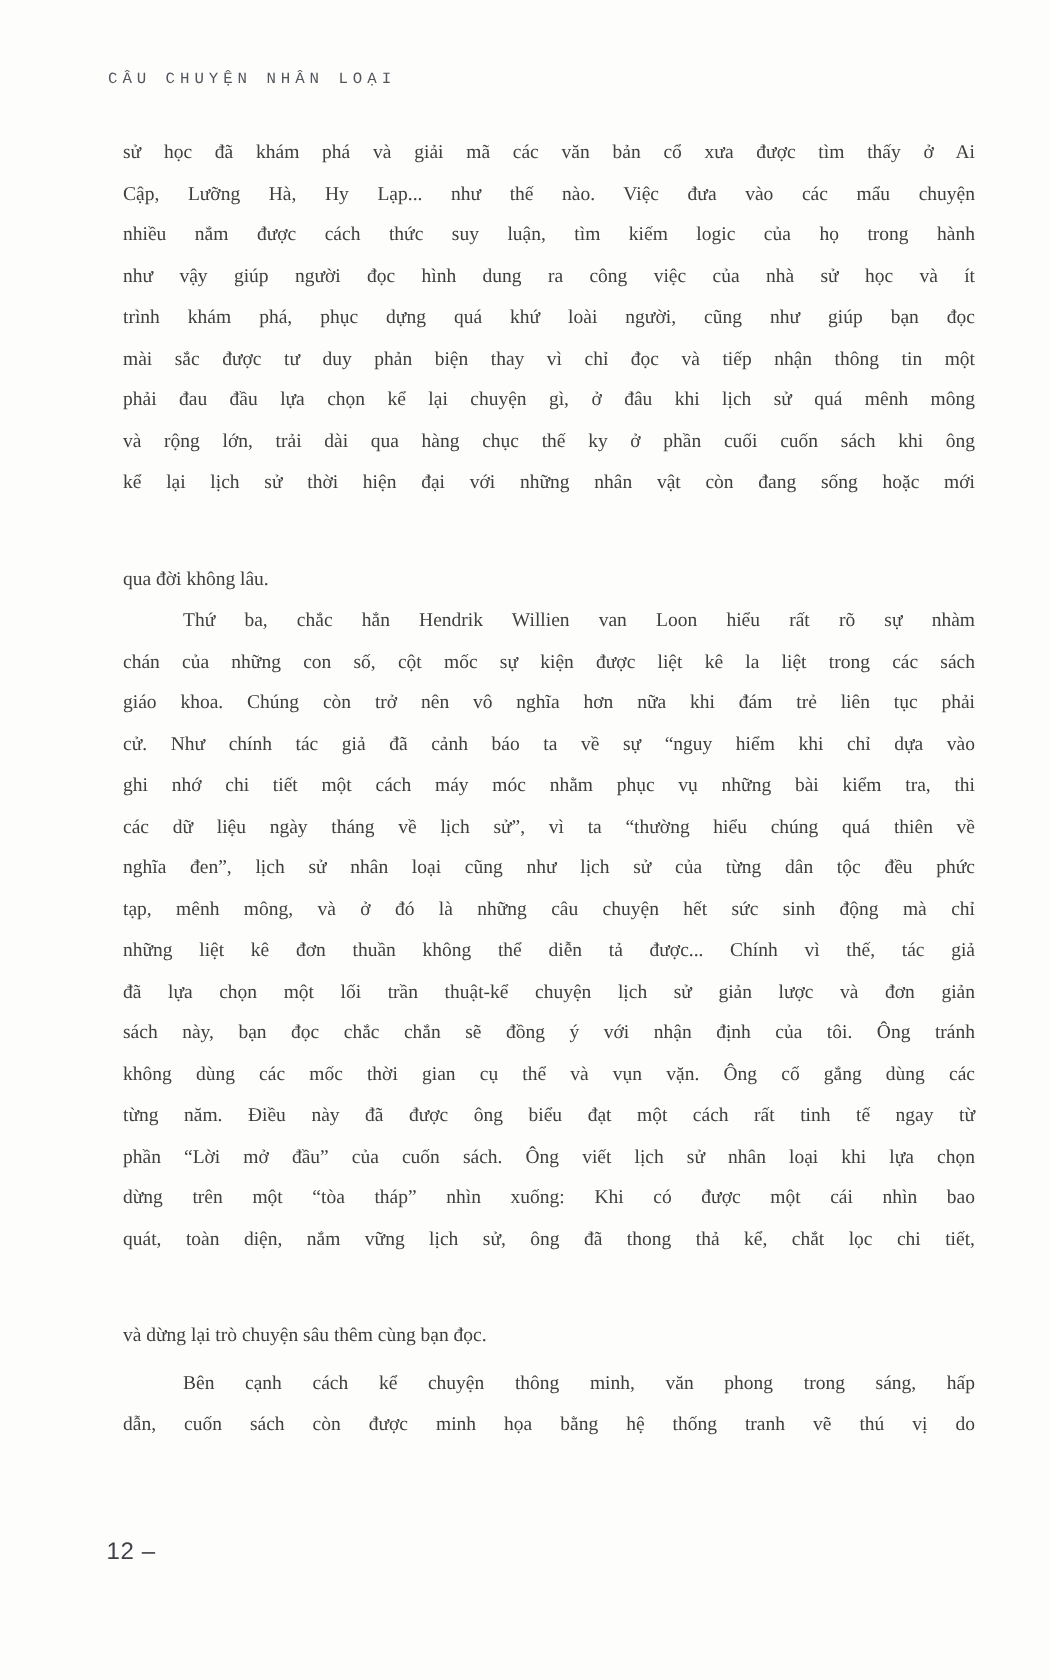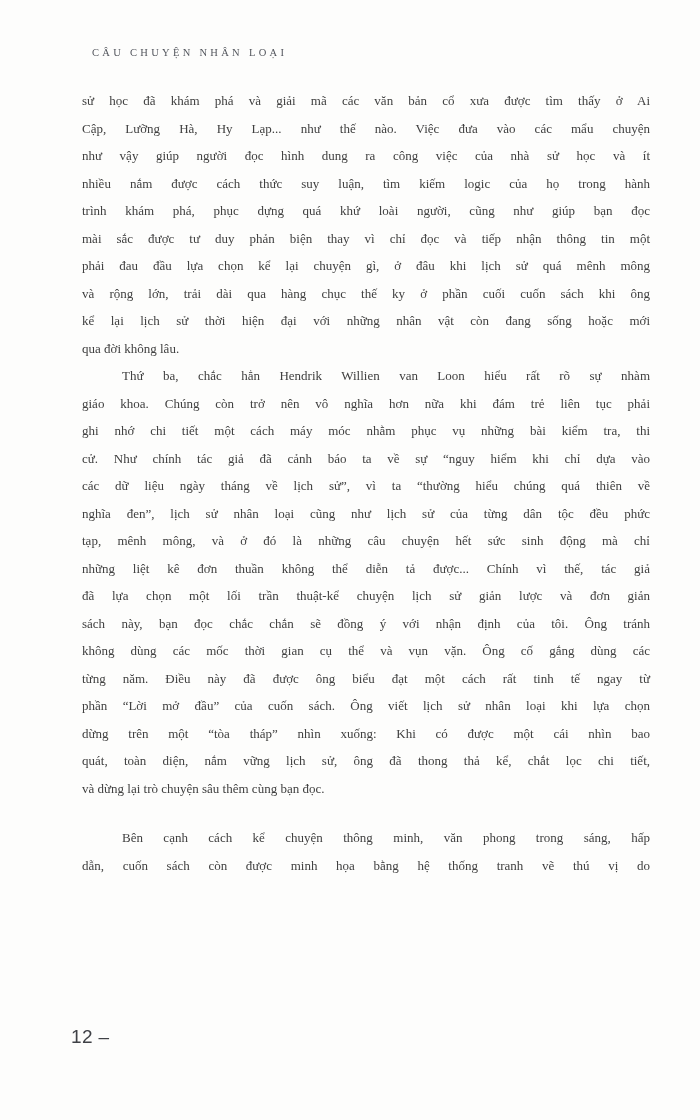--- a/index.html
+++ b/index.html
@@ -16,89 +16,90 @@
     position: relative;
     width: 700px;
     height: 1120px;
     background: #fdfdfc;
     font-family: "Liberation Serif", serif;
   }
   .running-header {
     position: absolute;
     left: 72px;
     top: 47px;
-    font-family: Liberation Serif, serif;
+    font-family: Liberation Mono, monospace;
     font-size: 10.5px;
     letter-spacing: 3.3px;
     color: #52555c;
     white-space: nowrap;
-    margin-left: 20px;
   }
   .body-text {
     position: absolute;
     left: 82px;
     top: 87px;
     width: 568px;
     font-family: "Liberation Serif", serif;
     font-size: 13px;
     line-height: 27.5px;
     color: #404040;
   }
   .para {
     margin: 0;
   }
   .para.gap {
-    margin-top: 22px;
+    margin-top: 4px;
   }
   .line {
     text-align: justify;
     text-align-last: justify;
     white-space: normal;
   }
   .line.last {
     text-align-last: auto;
+    margin-top: 37px;
   }
   .line.indent {
     text-indent: 40px;
   }
   .page-footer {
     position: absolute;
     left: 71px;
     top: 1026px;
     font-family: "Liberation Sans", sans-serif;
-    font-size: 19px;
+    font-size: 16px;
     letter-spacing: 0.4px;
     color: #3f4146;
   }
 </style>
 </head>
 <body>
 
 <div class="page">
 
   <div class="running-header">CÂU CHUYỆN NHÂN LOẠI</div>
 
   <div class="body-text" id="body-text">
       <div class="para">
         <div class="line">sử học đã khám phá và giải mã các văn bản cổ xưa được tìm thấy ở Ai</div>
         <div class="line">Cập, Lưỡng Hà, Hy Lạp... như thế nào. Việc đưa vào các mẩu chuyện</div>
+        <div class="line">nhiều nắm được cách thức suy luận, tìm kiếm logic của họ trong hành</div>
         <div class="line">như vậy giúp người đọc hình dung ra công việc của nhà sử học và ít</div>
-        <div class="line">nhiều nắm được cách thức suy luận, tìm kiếm logic của họ trong hành</div>
         <div class="line">trình khám phá, phục dựng quá khứ loài người, cũng như giúp bạn đọc</div>
         <div class="line">mài sắc được tư duy phản biện thay vì chỉ đọc và tiếp nhận thông tin một</div>
         <div class="line">phải đau đầu lựa chọn kể lại chuyện gì, ở đâu khi lịch sử quá mênh mông</div>
         <div class="line">và rộng lớn, trải dài qua hàng chục thế ky ở phần cuối cuốn sách khi ông</div>
         <div class="line">kể lại lịch sử thời hiện đại với những nhân vật còn đang sống hoặc mới</div>
         <div class="line last">qua đời không lâu.</div>
       </div>
       <div class="para">
         <div class="line indent">Thứ ba, chắc hẳn Hendrik Willien van Loon hiểu rất rõ sự nhàm</div>
+        <div class="line">chán của những con số, cột mốc sự kiện được liệt kê la liệt trong các sách</div>
         <div class="line">giáo khoa. Chúng còn trở nên vô nghĩa hơn nữa khi đám trẻ liên tục phải</div>
+        <div class="line">cử. Như chính tác giả đã cảnh báo ta về sự “nguy hiểm khi chỉ dựa vào</div>
         <div class="line">ghi nhớ chi tiết một cách máy móc nhằm phục vụ những bài kiểm tra, thi</div>
-        <div class="line">cử. Như chính tác giả đã cảnh báo ta về sự “nguy hiểm khi chỉ dựa vào</div>
         <div class="line">các dữ liệu ngày tháng về lịch sử”, vì ta “thường hiểu chúng quá thiên về</div>
         <div class="line">nghĩa đen”, lịch sử nhân loại cũng như lịch sử của từng dân tộc đều phức</div>
         <div class="line">tạp, mênh mông, và ở đó là những câu chuyện hết sức sinh động mà chỉ</div>
         <div class="line">những liệt kê đơn thuần không thể diễn tả được... Chính vì thế, tác giả</div>
         <div class="line">đã lựa chọn một lối trần thuật-kể chuyện lịch sử giản lược và đơn giản</div>
         <div class="line">sách này, bạn đọc chắc chắn sẽ đồng ý với nhận định của tôi. Ông tránh</div>
         <div class="line">không dùng các mốc thời gian cụ thể và vụn vặn. Ông cố gắng dùng các</div>
         <div class="line">từng năm. Điều này đã được ông biểu đạt một cách rất tinh tế ngay từ</div>
         <div class="line">phần “Lời mở đầu” của cuốn sách. Ông viết lịch sử nhân loại khi lựa chọn</div>
         <div class="line">dừng trên một “tòa tháp” nhìn xuống: Khi có được một cái nhìn bao</div>

